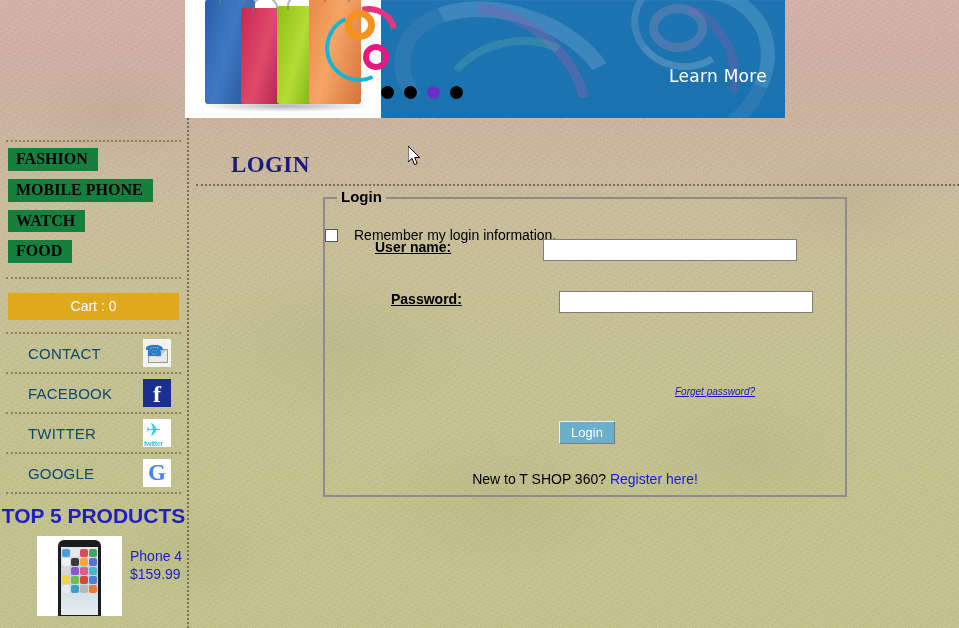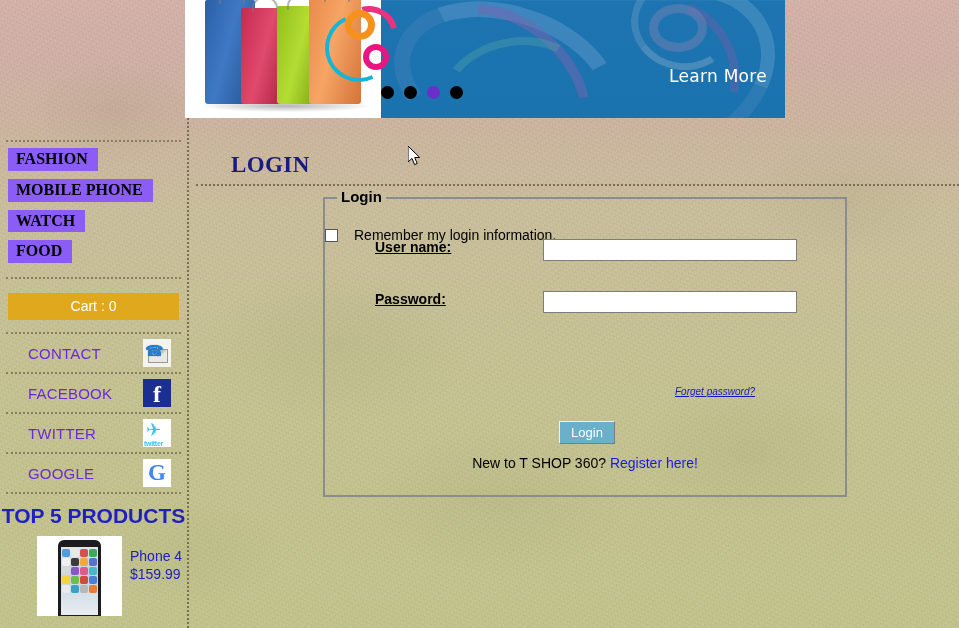--- a/index.html
+++ b/index.html
@@ -169,21 +169,21 @@
     letter-spacing: 0.2px;
   }
   .sb-dotted {
     border-top: 2px dotted #8a7f60;
     margin: 0 6px;
     height: 0;
   }
   #cat-list { padding: 6px 0 6px 0; }
   .cat-btn {
     display: inline-block;
-    background: #8b5cf6;
+    background: #15803d;
     color: #000000;
     font-family: "Liberation Serif", serif;
     font-weight: bold;
     font-size: 16px;
     padding: 3px 10px 3px 8px;
     margin: 0 0 8px 8px;
     line-height: 1.05;
     cursor: pointer;
   }
   #cart-wrap { padding: 6px 0 4px 0; }
@@ -199,21 +199,21 @@
   .social-row {
     height: 38px;
     display: flex;
     align-items: center;
     justify-content: space-between;
     padding: 0 10px 0 22px;
     border-bottom: 2px dotted #8a7f60;
   }
   #social-list { border-top: 2px dotted #8a7f60; margin: 0 6px; }
   .social-label {
-    color: #6d28d9;
+    color: #0c4a6e;
     font-size: 15px;
     letter-spacing: 0.2px;
     cursor: pointer;
   }
   .social-ico {
     width: 28px; height: 28px;
     position: relative;
     flex: 0 0 auto;
     cursor: pointer;
   }
@@ -362,21 +362,21 @@
     width: 254px; height: 22px;
     background: #ffffff;
     border: 1px solid #7d7d7d;
     box-sizing: border-box;
     font-size: 13px;
     padding: 0 3px;
     font-family: "Liberation Sans", sans-serif;
     outline: none;
   }
   #row-username { left: 50px; top: 40px; }
-  #row-password { left: 50px; top: 92px; }
+  #row-password { left: 66px; top: 92px; }
   #row-remember {
     left: 165px; top: 160px;
     display: flex; align-items: center; margin-top: 28px;
   }
   #cb-remember {
     width: 13px; height: 13px;
     background: #ffffff;
     border: 1px solid #555555;
     box-sizing: border-box;
     cursor: pointer;
@@ -406,21 +406,21 @@
     line-height: 21px;
     border-top: 1px solid #e8f2f6;
     border-left: 1px solid #e8f2f6;
     border-right: 1px solid #7c7c7c;
     border-bottom: 1px solid #7c7c7c;
     box-sizing: border-box;
     cursor: pointer;
   }
   #register-row {
     position: absolute;
-    left: 0; top: 256px;
+    left: 0; top: 272px;
     width: 520px;
     text-align: center;
     font-size: 14px;
     color: #000000;
   }
   #register-link {
     color: #1818f0;
     cursor: pointer;
   }
 

